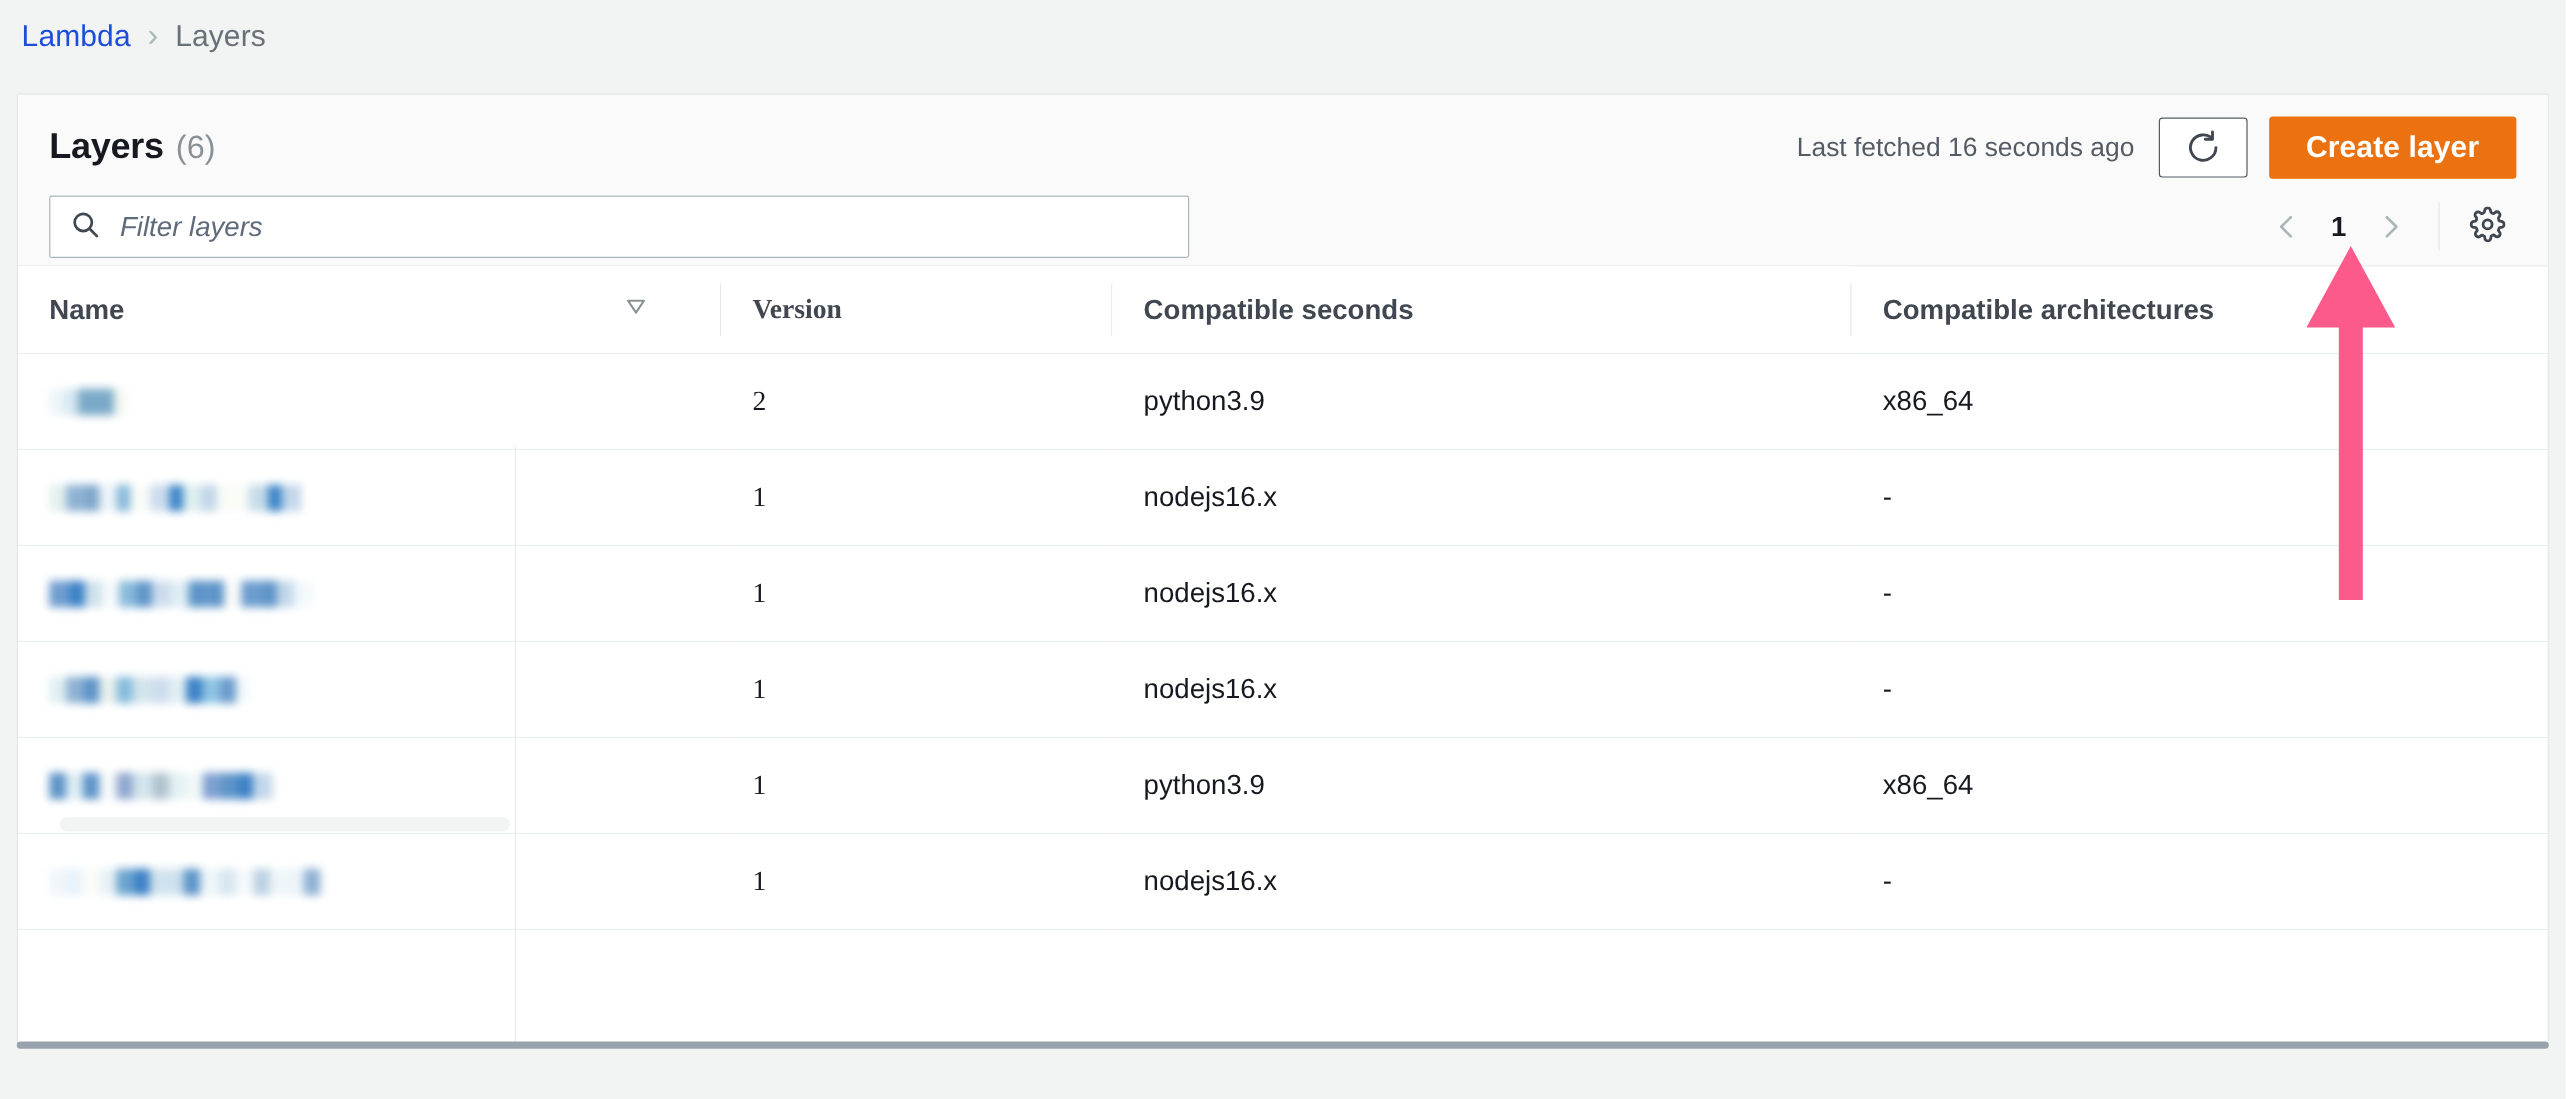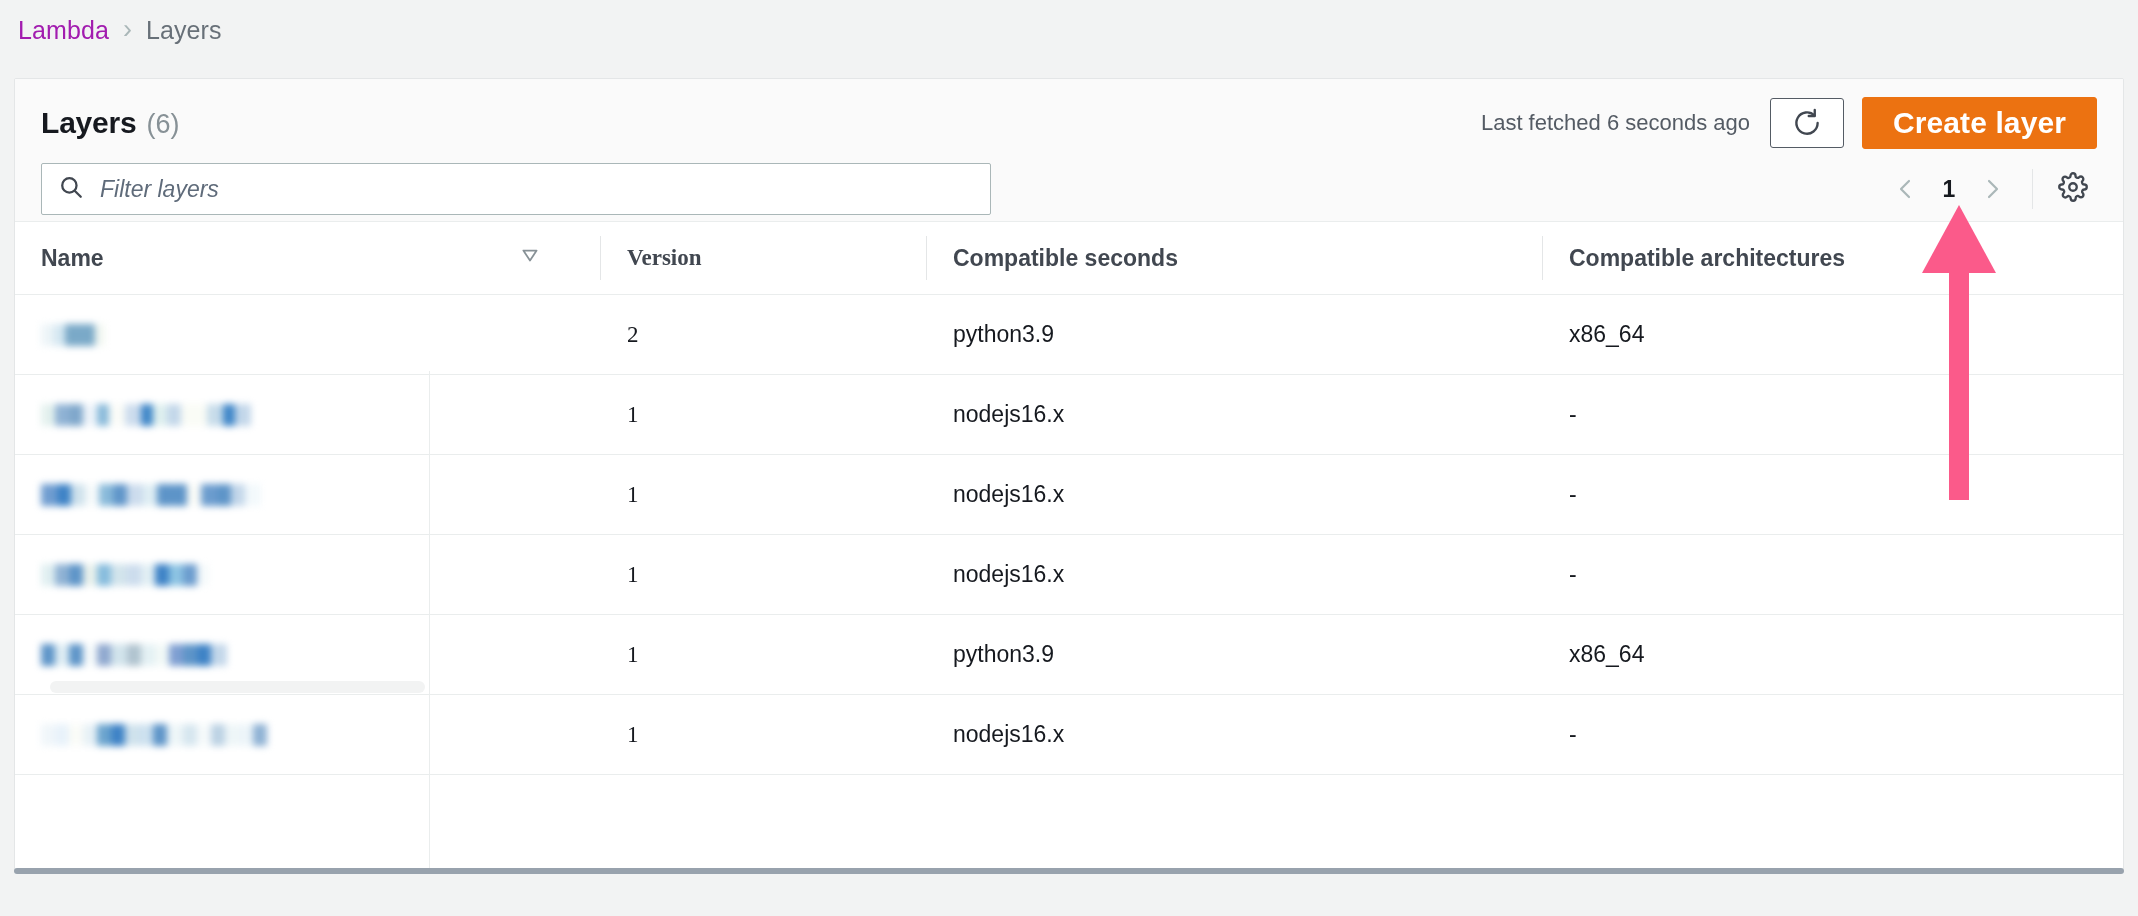--- a/index.html
+++ b/index.html
@@ -21,21 +21,21 @@
     position: absolute;
     left: 18px;
     top: 8px;
     height: 44px;
     display: flex;
     align-items: center;
     gap: 14px;
     font-size: 25px;
   }
   .crumb-link {
-    color: #a21caf;
+    color: #1d4ed8;
     text-decoration: none;
     letter-spacing: 0.1px;
   }
   .crumb-sep {
     color: #aab7b8;
     font-size: 27px;
     line-height: 1;
     display: inline-block;
     transform: translateY(-1px);
   }
@@ -115,21 +115,21 @@
     box-sizing: border-box;
   }
   .refresh-btn svg { display: block; }
   .create-btn {
     height: 52px;
     padding: 0 30px;
     background: #ec7211;
     border: 1px solid #ec7211;
     border-radius: 3px;
     color: #ffffff;
-    font-size: 30px;
+    font-size: 25px;
     font-weight: bold;
     display: flex;
     align-items: center;
     justify-content: center;
     cursor: pointer;
     letter-spacing: 0.1px;
     box-sizing: border-box;
   }
 
   
@@ -314,21 +314,21 @@
 
   <div class="panel-header">
 
     <div class="header-row">
       <div class="title-group">
         <span class="title-main">Layers</span>
         <span class="title-count">(6)</span>
       </div>
 
       <div class="header-actions">
-        <span class="fetched-text">Last fetched 6 seconds ago</span>
+        <span class="fetched-text">Last fetched 16 seconds ago</span>
 
         <div class="refresh-btn">
           <span>
             <svg width="30" height="30" viewBox="0 0 24 24" fill="none" stroke="#414750" stroke-width="1.9" stroke-linecap="round" stroke-linejoin="round">
               <path d="M20.5 12a8.5 8.5 0 1 1-2.5-6"></path>
               <polyline points="18.2 1.6 18.2 6.4 13.4 6.4"></polyline>
             </svg>
           </span>
         </div>
 

